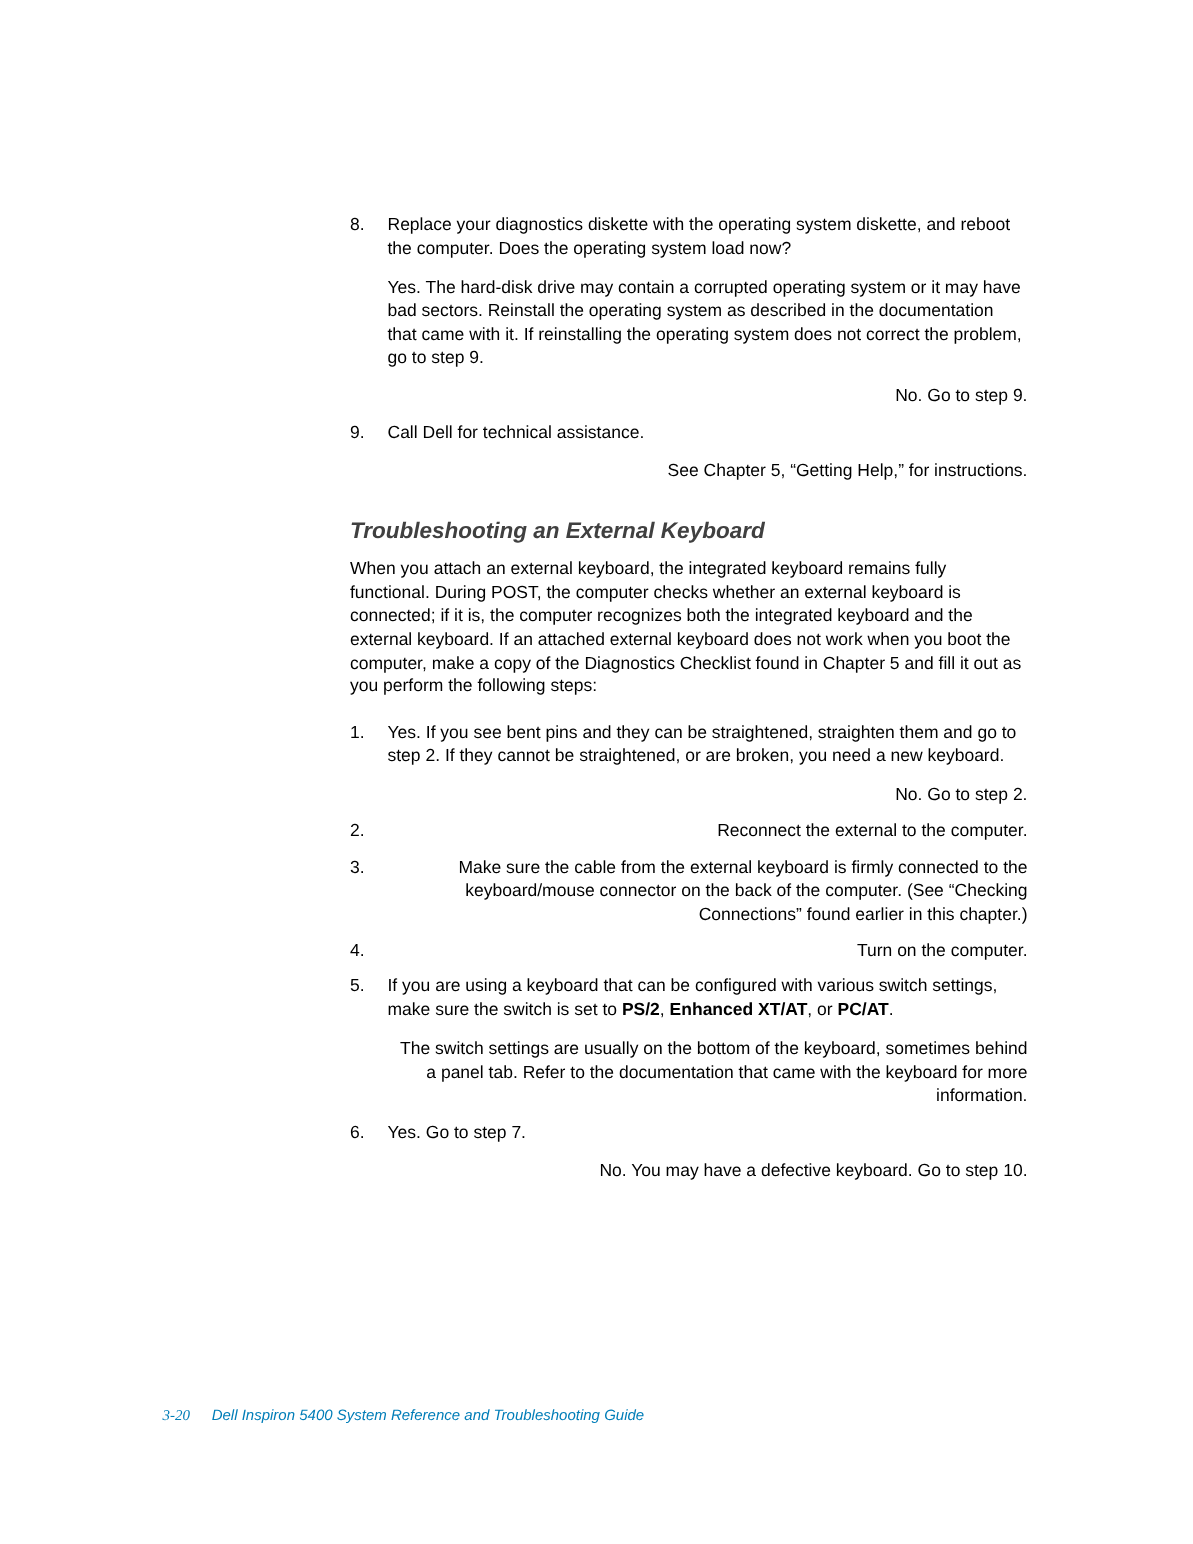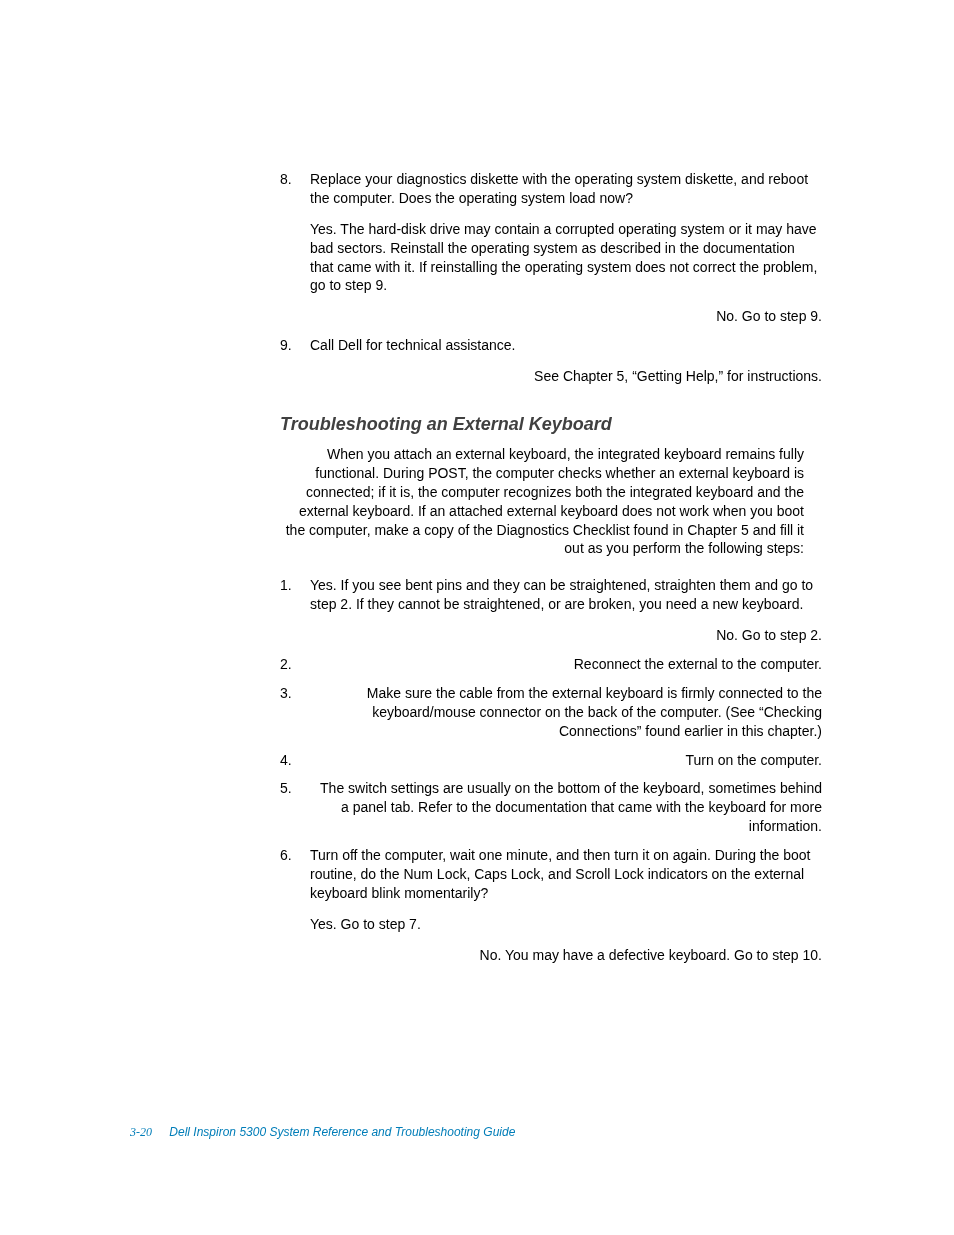--- a/index.html
+++ b/index.html
@@ -47,22 +47,21 @@
   .section-heading {
     color: #404040;
     font-weight: bold;
     font-style: italic;
     font-size: 18px;
     margin: 28px 0 10px 0;
   }
   .intro {
     font-size: 14px;
     line-height: 1.35;
-    margin: 0 18px 18px 0;
-    text-align: right;
+    margin: 0 4px 18px 0;
   }
   .footer {
     position: absolute;
     left: 130px;
     bottom: 95px;
     font-size: 12px;
     font-style: italic;
     color: #007db8;
   }
   .footer .pagenum {
@@ -119,31 +118,31 @@
       </div>
       <div class="ol-item">
         <div class="ol-num">4.</div>
         <div class="ol-body">
           <p><span>Turn on the computer.</span></p>
         </div>
       </div>
       <div class="ol-item">
         <div class="ol-num">5.</div>
         <div class="ol-body">
+          <p><span>If you are using a keyboard that can be configured with various switch settings, make sure the switch is set to </span><span class="bold">PS/2</span><span>, </span><span class="bold">Enhanced XT/AT</span><span>, or </span><span class="bold">PC/AT</span><span>.</span></p>
           <p><span>The switch settings are usually on the bottom of the keyboard, sometimes behind a panel tab. Refer to the documentation that came with the keyboard for more information.</span></p>
         </div>
       </div>
       <div class="ol-item">
         <div class="ol-num">6.</div>
         <div class="ol-body">
-          <p><span>Turn off the computer, wait one minute, and then turn it on again. During the boot routine, do the Num Lock, Caps Lock, and Scroll Lock indicators on the external keyboard blink momentarily?</span></p>
           <p><span class="italic">Yes.</span><span> Go to step 7.</span></p>
           <p><span class="italic">No.</span><span> You may have a defective keyboard. Go to step 10.</span></p>
         </div>
       </div>
     </div>
 
   <div class="footer">
     <span class="pagenum">3-20</span>
-    <span>Dell Inspiron 5300 System Reference and Troubleshooting Guide</span>
+    <span>Dell Inspiron 5400 System Reference and Troubleshooting Guide</span>
   </div>
 
 </div>
 
 </body></html>

